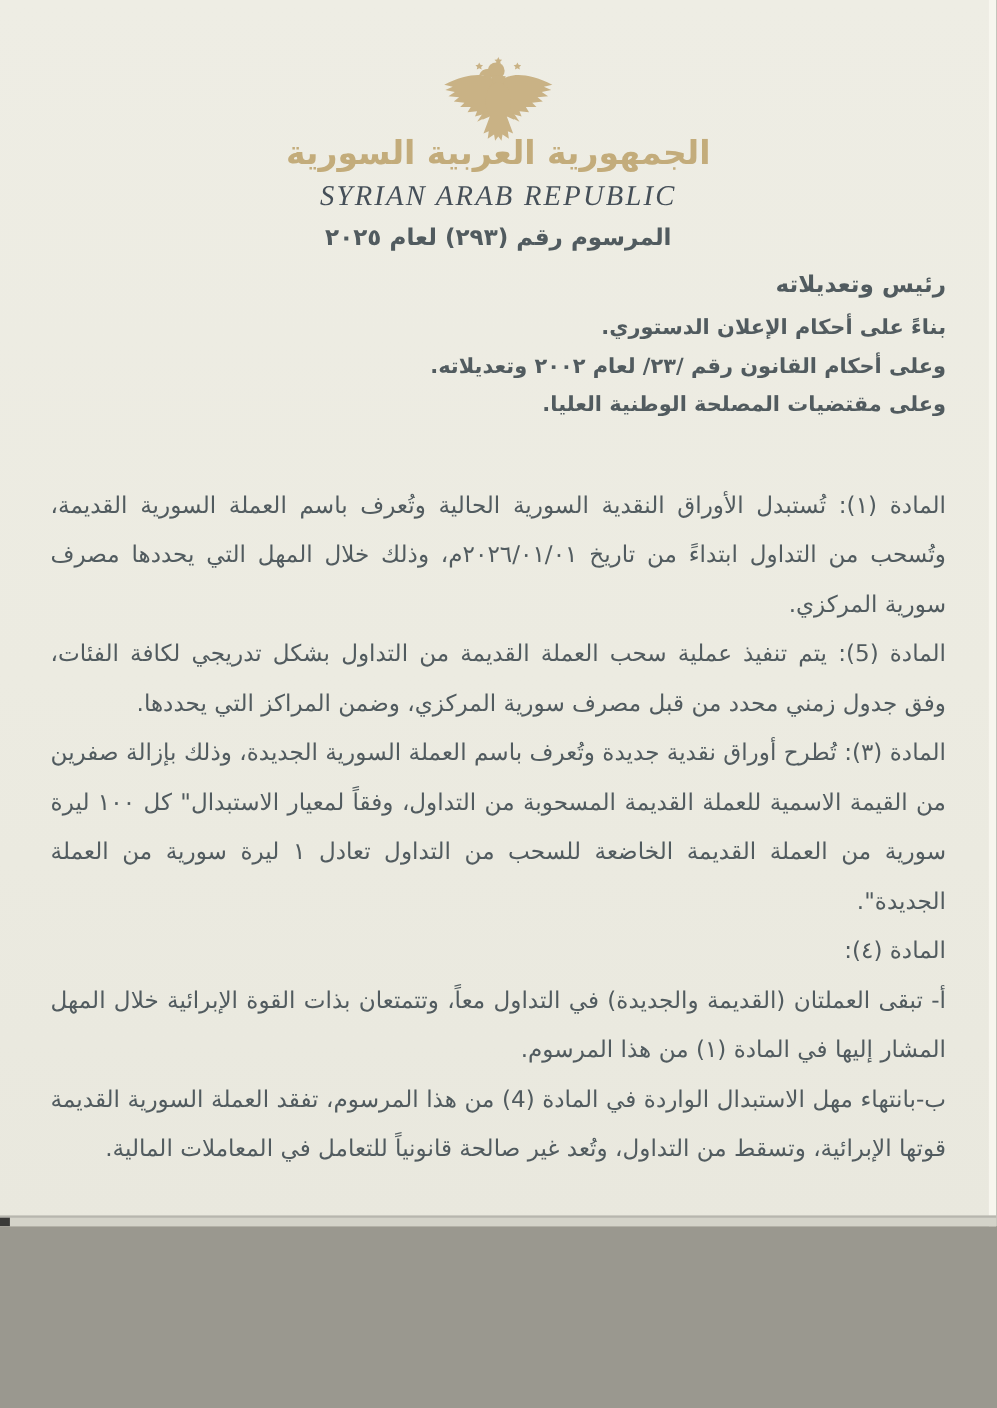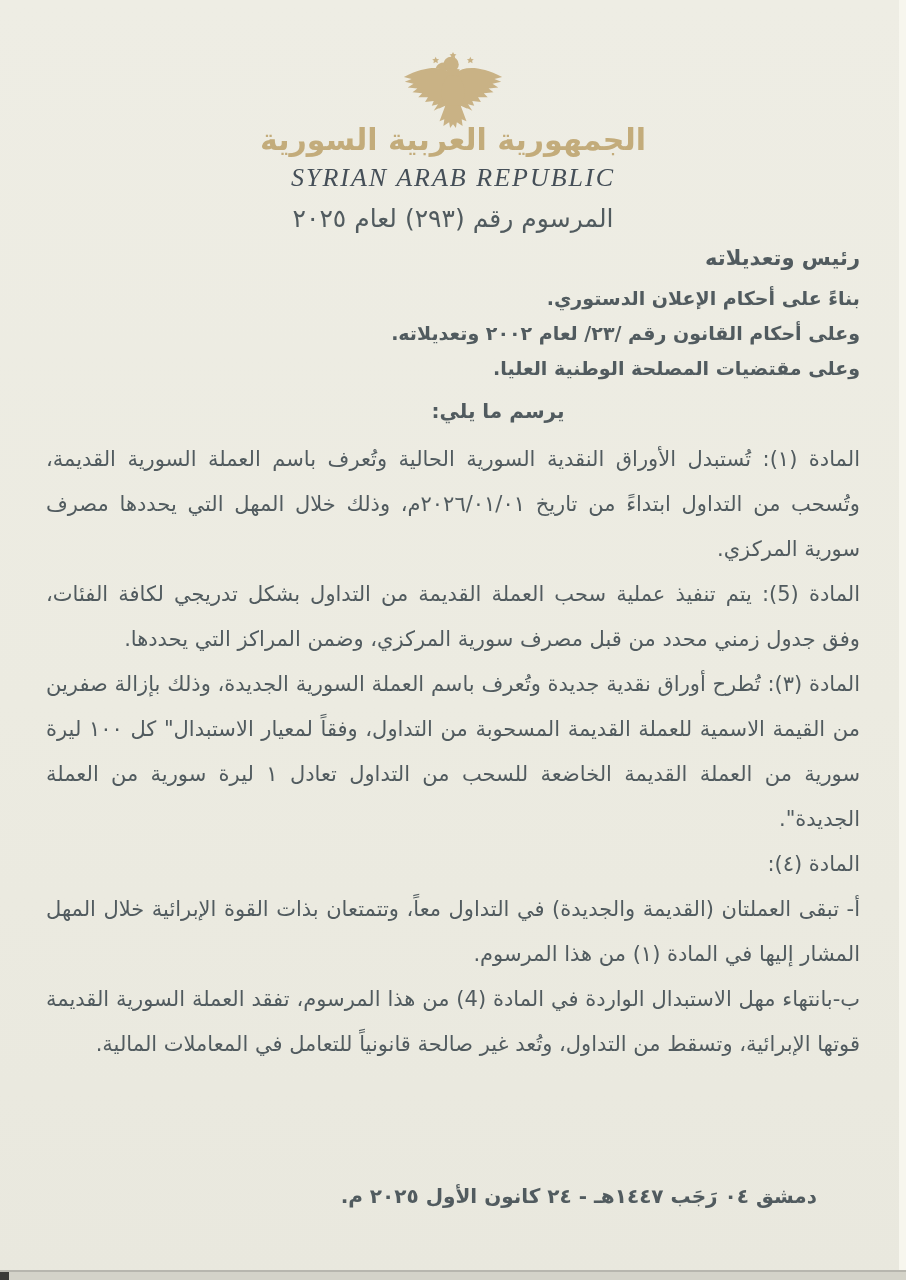--- a/index.html
+++ b/index.html
@@ -1,31 +1,31 @@
 <!DOCTYPE html>
 <html lang="ar"><head>
 <meta charset="utf-8">
 <style>
   html,body{margin:0;padding:0;background:#9a988f;}
   .paper{
-    position:relative;width:906px;height:1280px;overflow:hidden;
+    position:relative;width:906px;height:1115px;overflow:hidden;
     background:linear-gradient(180deg,#eeede4 0%,#ecebe1 55%,#e9e8de 100%);
     font-family:"DejaVu Sans",sans-serif;color:#515b5f;
   }
   .edge-right{position:absolute;top:0;bottom:0;right:0;width:7px;background:#f7f6ee;}
   .scan-bottom{position:absolute;left:0;right:0;bottom:0;height:8px;background:#d4d3c9;border-top:2px solid #b7b6ae;}
   .scan-corner{position:absolute;left:0;bottom:0;width:9px;height:8px;background:#3a3a38;}
 
   .emblem{position:absolute;top:48px;left:0;right:0;display:flex;justify-content:center;}
   .title-ar{position:absolute;top:122px;left:0;right:0;margin:0;text-align:center;
     font-size:30px;font-weight:700;color:#c3ac7b;line-height:1.2;}
   .title-en{position:absolute;top:163px;left:0;right:0;text-align:center;
     font-family:"Liberation Serif","DejaVu Serif",serif;font-size:26px;letter-spacing:2px;color:#454f58;font-style:italic;}
   .decree-line{position:absolute;top:204px;left:0;right:0;text-align:center;
-    font-size:25px;font-weight:400;}
+    font-size:21px;font-weight:700;}
 
   .preamble{position:absolute;top:246px;right:46px;left:46px;direction:rtl;text-align:right;}
   .authority{font-size:21px;font-weight:700;margin-bottom:11px;}
   .basis{font-size:19px;font-weight:700;line-height:35px;}
   .enactment{margin-top:8px;font-size:20px;font-weight:700;line-height:35px;
     text-align:center;padding-left:90px;}
 
   .articles{position:absolute;top:437px;right:46px;left:46px;direction:rtl;
     font-size:21px;line-height:45px;text-align:justify;}
   .articles p{margin:0;}
@@ -60,21 +60,20 @@
 
   <h1 class="title-ar">الجمهورية العربية السورية</h1>
   <div class="title-en">SYRIAN ARAB REPUBLIC</div>
   <div class="decree-line">المرسوم رقم (٢٩٣) لعام ٢٠٢٥</div>
 
   <section class="preamble">
     <div class="authority">رئيس وتعديلاته</div>
     <div class="basis">بناءً على أحكام الإعلان الدستوري.</div>
     <div class="basis">وعلى أحكام القانون رقم /٢٣/ لعام ٢٠٠٢ وتعديلاته.</div>
     <div class="basis">وعلى مقتضيات المصلحة الوطنية العليا.</div>
-    <div class="enactment">يرسم ما يلي:</div>
   </section>
 
   <section class="articles">
     <p><b>المادة (١):</b><span> تُستبدل الأوراق النقدية السورية الحالية وتُعرف باسم العملة السورية القديمة، وتُسحب من التداول ابتداءً من تاريخ ٢٠٢٦/٠١/٠١م، وذلك خلال المهل التي يحددها مصرف سورية المركزي.</span></p>
     <p><b>المادة (5):</b><span> يتم تنفيذ عملية سحب العملة القديمة من التداول بشكل تدريجي لكافة الفئات، وفق جدول زمني محدد من قبل مصرف سورية المركزي، وضمن المراكز التي يحددها.</span></p>
     <p><b>المادة (٣):</b><span> تُطرح أوراق نقدية جديدة وتُعرف باسم العملة السورية الجديدة، وذلك بإزالة صفرين من القيمة الاسمية للعملة القديمة المسحوبة من التداول، وفقاً لمعيار الاستبدال" </span><b>كل ١٠٠ ليرة سورية من العملة القديمة الخاضعة للسحب من التداول تعادل ١ ليرة سورية من العملة الجديدة".</b></p>
     <p class="article-label"><b>المادة (٤):</b></p>
     <p><b>أ-</b><span> تبقى العملتان (القديمة والجديدة) في التداول معاً، وتتمتعان بذات القوة الإبرائية خلال المهل المشار إليها في المادة (١) من هذا المرسوم.</span></p>
     <p><b>ب-</b><span>بانتهاء مهل الاستبدال الواردة في المادة (4) من هذا المرسوم، تفقد العملة السورية القديمة قوتها الإبرائية، وتسقط من التداول، وتُعد غير صالحة قانونياً للتعامل في المعاملات المالية.</span></p>
   </section>

